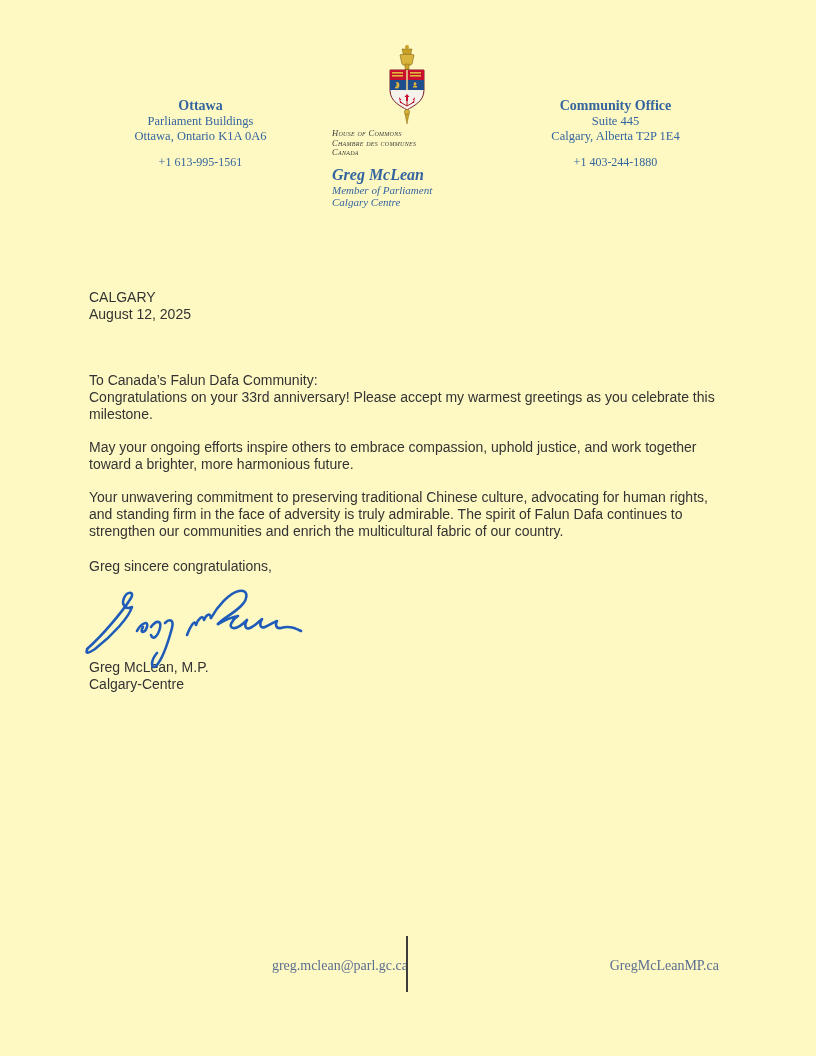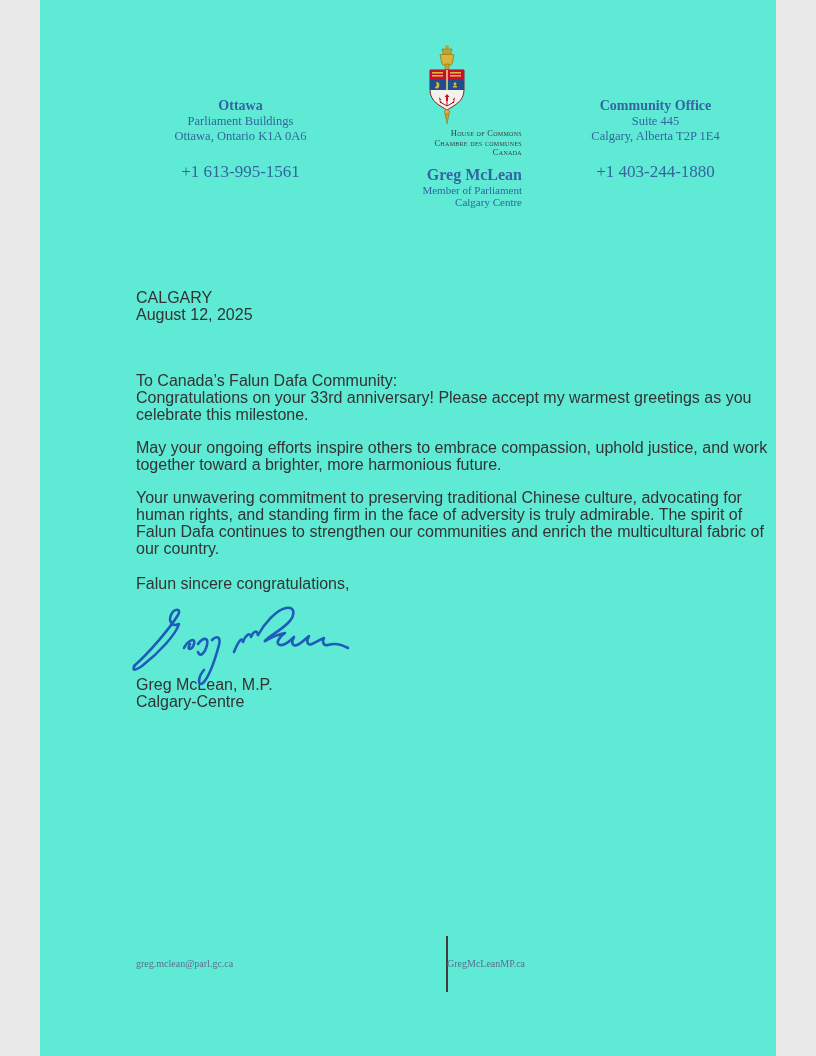--- a/index.html
+++ b/index.html
@@ -1,53 +1,53 @@
 <!DOCTYPE html>
 <html><head>
 <meta charset="utf-8">
 <style>
   html,body { margin:0; padding:0; background:#e8e8e8; }
   .page {
-    position:relative; width:736px; height:1056px; margin:0 auto;
-    background:#5eead4; overflow:hidden;
+    position:relative; width:816px; height:1056px; margin:0 auto;
+    background:#fef9c3; overflow:hidden;
     font-family:"Liberation Sans", sans-serif;
   }
   
   .lh-block { position:absolute; text-align:center; color:#34659f;
     font-family:"Liberation Serif", serif; }
   .lh-left  { left:88px;  top:98px; width:225px; }
   .lh-right { left:503px; top:98px; width:225px; }
   .lh-title { font-size:14px; font-weight:bold; line-height:16px; }
   .lh-line  { font-size:12.5px; line-height:14.5px; }
-  .lh-phone { font-size:17px; line-height:14.5px; margin-top:22px; }
+  .lh-phone { font-size:12px; line-height:14.5px; margin-top:12px; }
   .lh-line sup { font-size:8px; vertical-align:super; }
 
-  .lh-center { position:absolute; left:332px; top:44px; width:150px; text-align:right; }
+  .lh-center { position:absolute; left:332px; top:44px; width:150px; text-align:left;font-style:italic; }
   .crest { display:block; margin:0 auto; }
   .hoc-caps { font-family:"Liberation Serif", serif; font-variant:small-caps;
     font-size:8.5px; line-height:9.5px; color:#3c3c3c; letter-spacing:0.3px; margin-top:3px; }
   .member-name { font-family:"Liberation Serif", serif; font-weight:bold;
     font-size:16px; line-height:18px; color:#34659f; margin-top:8px; }
   .member-title { font-family:"Liberation Serif", serif; font-size:11px;
     line-height:12.5px; color:#34659f; }
 
   
-  .letter-body { position:absolute; left:96px; top:289px; width:632px;
-    font-size:16px; line-height:17px; color:#333333; }
+  .letter-body { position:absolute; left:89px; top:289px; width:632px;
+    font-size:14px; line-height:17px; color:#333333; }
   .letter-body p { margin:0 0 16px 0; }
   .dateline { margin-bottom:49px; }
   .salutation { }
   .closing { margin:18px 0 0 0; }
   .signature-wrap { position:relative; height:74px; margin-top:10px; }
   .signature-wrap svg { position:absolute; left:-10px; top:2px; overflow:visible; }
   .signer { line-height:17px; }
 
   
-  .footer-item { position:absolute; top:958px; width:312px; text-align:left;
-    font-family:"Liberation Serif", serif; font-size:10px; color:#5b6e91; }
+  .footer-item { position:absolute; top:958px; width:312px; text-align:right;
+    font-family:"Liberation Serif", serif; font-size:14px; color:#5b6e91; }
   .footer-email { left:96px; }
   .footer-site  { left:407px; }
   .footer-divider { position:absolute; left:406px; top:936px; width:2px;
     height:56px; background:#3d3d3d; }
 </style>
 </head>
 <body>
 
 <div class="page">
 
@@ -106,21 +106,21 @@
 
   <div class="letter-body">
     <div class="dateline">
       <div>CALGARY</div>
       <div>August 12, 2025</div>
     </div>
     <div class="salutation">To Canada’s Falun Dafa Community:</div>
     <p>Congratulations on your 33rd anniversary! Please accept my warmest greetings as you celebrate this milestone.</p>
     <p>May your ongoing efforts inspire others to embrace compassion, uphold justice, and work together toward a brighter, more harmonious future.</p>
     <p>Your unwavering commitment to preserving traditional Chinese culture, advocating for human rights, and standing firm in the face of adversity is truly admirable. The spirit of Falun Dafa continues to strengthen our communities and enrich the multicultural fabric of our country.</p>
-    <div class="closing">Falun sincere congratulations,</div>
+    <div class="closing">Greg sincere congratulations,</div>
 
     <div class="signature-wrap">
       <svg width="250" height="86" viewBox="0 0 250 86" xmlns="http://www.w3.org/2000/svg" fill="none" stroke="#1f5bb8" stroke-width="2.6" stroke-linecap="round" stroke-linejoin="round">
 
         <path d="M8,62 C24,48 44,24 52,11 C56,4 48,4 45,11 C42,18 47,23 53,20 C50,30 34,48 16,62 C10,66 5,68 9,61"></path>
 
         <path d="M58,44 C62,36 70,33 68,40 C66,46 60,47 64,40"></path>
         <path d="M72,40 C77,33 83,33 81,41 C79,49 74,54 72,48"></path>
         <path d="M86,36 C91,31 95,33 93,41 C90,52 84,72 77,79 C72,83 71,74 78,66"></path>
 

